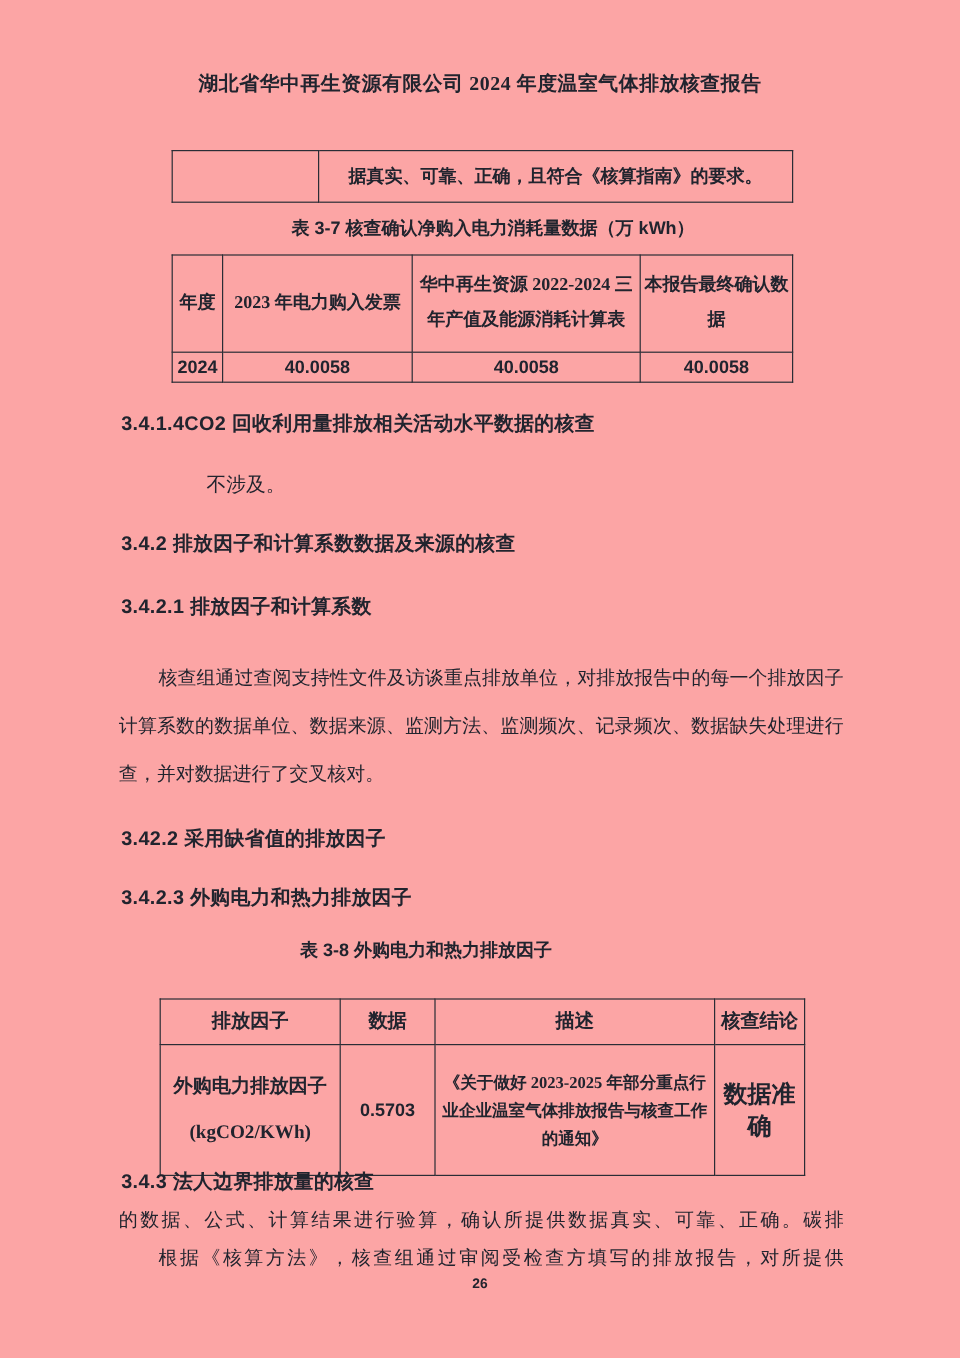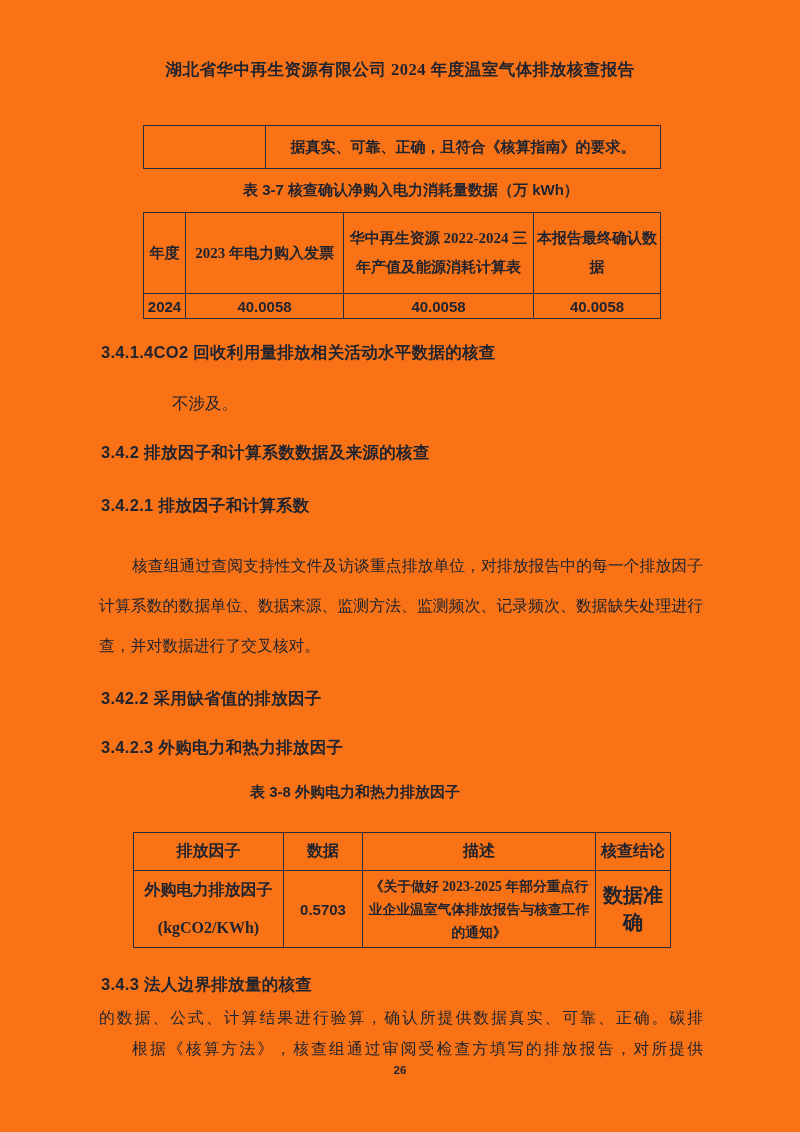--- a/index.html
+++ b/index.html
@@ -1,19 +1,19 @@
 <!DOCTYPE html>
 <html><head>
 <meta charset="utf-8">
 <style>
   html,body{margin:0;padding:0;background:#e8e8e8;}
   .page{
     position:relative;
     width:800px;height:1132px;
-    background:#f97316;
+    background:#fca5a5;
     overflow:hidden;
     font-family:"Liberation Serif",serif;
     color:#21242e;
   }
   .abs{position:absolute;}
 
   
   .doc-title{
     left:0;right:0;top:59px;
     text-align:center;
@@ -40,21 +40,21 @@
 
   
   .t38-caption{left:250px;top:783px;
     font-family:"Liberation Sans",sans-serif;font-weight:700;font-size:15px;}
   .t38{left:133px;top:832px;width:537px;}
   .t38 th{height:37px;vertical-align:middle;text-align:center;
     font-size:16px;font-weight:600;}
   .t38 td{height:76px;vertical-align:middle;text-align:center;}
   .t38 .factor-cell div{line-height:38px;font-size:16px;font-weight:600;}
   .t38 .value-cell{font-family:"Liberation Sans",sans-serif;font-weight:700;font-size:15px;}
-  .t38 .desc-cell{font-size:13.8px;font-weight:600;line-height:23px;padding:0 3px;}
+  .t38 .desc-cell{font-size:13.8px;font-weight:600;line-height:23px;padding:16px 3px;}
   .t38 .concl-cell{font-size:20px;font-weight:600;}
 
   
   .heading{
     left:101px;
     font-family:"Liberation Sans",sans-serif;
     font-weight:700;font-size:16.5px;letter-spacing:0.3px;
     white-space:nowrap;
   }
   .h3414{top:342px;}

